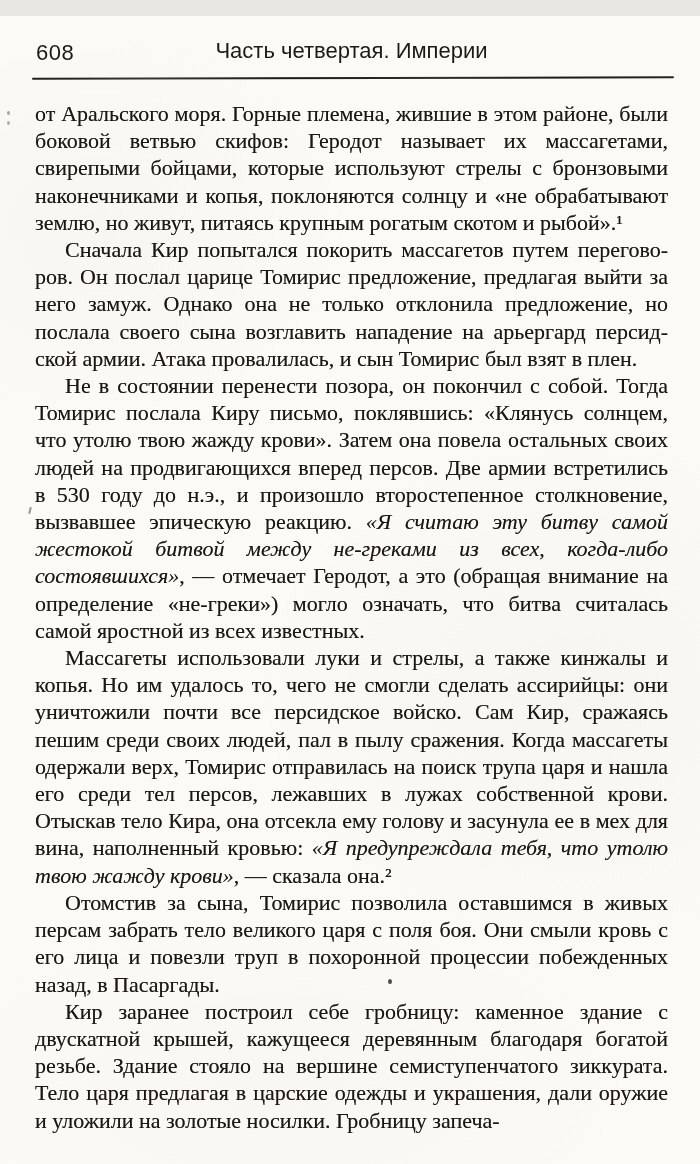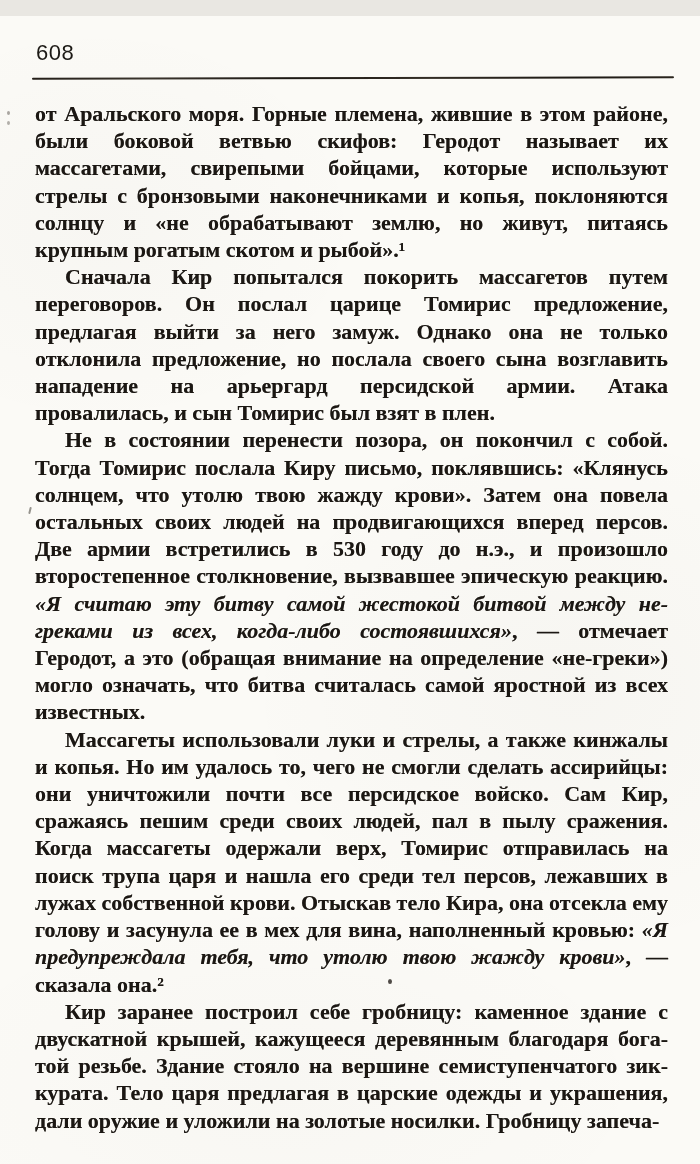--- a/index.html
+++ b/index.html
@@ -56,21 +56,20 @@
     top: 84px;
     width: 633px;
     font-size: 22px;
     line-height: 27.2px;
     text-align: justify;
     text-shadow: 0 0 0.6px rgba(27,23,19,0.55);
   }
   .para {
     margin: 0;
     text-indent: 0;
-    font-weight: bold;
   }
   .para.indent {
     text-indent: 30px;
   }
   .italic {
     font-style: italic;
   }
   
   .artifact-colon {
     position: absolute;
@@ -100,26 +99,28 @@
     background: rgba(50,45,38,0.5);
     transform: rotate(14deg);
     border-radius: 1px;
   }
 </style>
 </head>
 <body>
 
 <div class="page" style="color: rgb(27, 23, 19);">
   <div class="header-number">608</div>
+  <div class="header-title">Часть четвертая. Империи</div>
   <div class="header-rule"></div>
 
   <div class="page-body">
       <p class="para"><span>от Аральского моря. Горные племена, жившие в этом районе, были боковой ветвью скифов: Геродот называет их массагетами, свирепыми бойцами, которые используют стрелы с бронзовыми наконечниками и копья, поклоняются солнцу и «не обрабатыва­ют землю, но живут, питаясь крупным рогатым скотом и рыбой».¹</span></p>
       <p class="para indent"><span>Сначала Кир попытался покорить массагетов путем перегово­ров. Он послал царице Томирис предложение, предлагая выйти за него замуж. Однако она не только отклонила предложение, но послала своего сына возглавить нападение на арьергард персид­ской армии. Атака провалилась, и сын Томирис был взят в плен.</span></p>
       <p class="para indent"><span>Не в состоянии перенести позора, он покончил с собой. Тогда Томирис послала Киру письмо, поклявшись: «Клянусь солнцем, что утолю твою жажду крови». Затем она повела остальных сво­их людей на продвигающихся вперед персов. Две армии встре­тились в 530 году до н.э., и произошло второстепенное столкно­вение, вызвавшее эпическую реакцию. </span><span class="italic">«Я считаю эту битву самой жестокой битвой между не-греками из всех, когда-либо состоявшихся»</span><span>, — отмечает Геродот, а это (обращая внимание на определение «не-греки») могло означать, что битва считалась самой яростной из всех известных.</span></p>
       <p class="para indent"><span>Массагеты использовали луки и стрелы, а также кинжалы и копья. Но им удалось то, чего не смогли сделать ассирийцы: они уничтожили почти все персидское войско. Сам Кир, сражаясь пешим среди своих людей, пал в пылу сражения. Когда масса­геты одержали верх, Томирис отправилась на поиск трупа царя и нашла его среди тел персов, лежавших в лужах собственной крови. Отыскав тело Кира, она отсекла ему голову и засуну­ла ее в мех для вина, наполненный кровью: </span><span class="italic">«Я предупреждала тебя, что утолю твою жажду крови»</span><span>, — сказала она.²</span></p>
+      <p class="para indent"><span>Отомстив за сына, Томирис позволила оставшимся в жи­вых персам забрать тело великого царя с поля боя. Они смыли кровь с его лица и повезли труп в похоронной процессии по­бежденных назад, в Пасаргады.</span></p>
       <p class="para indent"><span>Кир заранее построил себе гробницу: каменное здание с двускатной крышей, кажущееся деревянным благодаря бога­той резьбе. Здание стояло на вершине семиступенчатого зик­курата. Тело царя предлагая в царские одежды и украшения, дали оружие и уложили на золотые носилки. Гробницу запеча-</span></p>
     </div>
 
   <div class="artifact-colon"></div>
   <div class="artifact-tick"></div>
   <div class="artifact-dot"></div>
 </div>
 
 </body></html>

